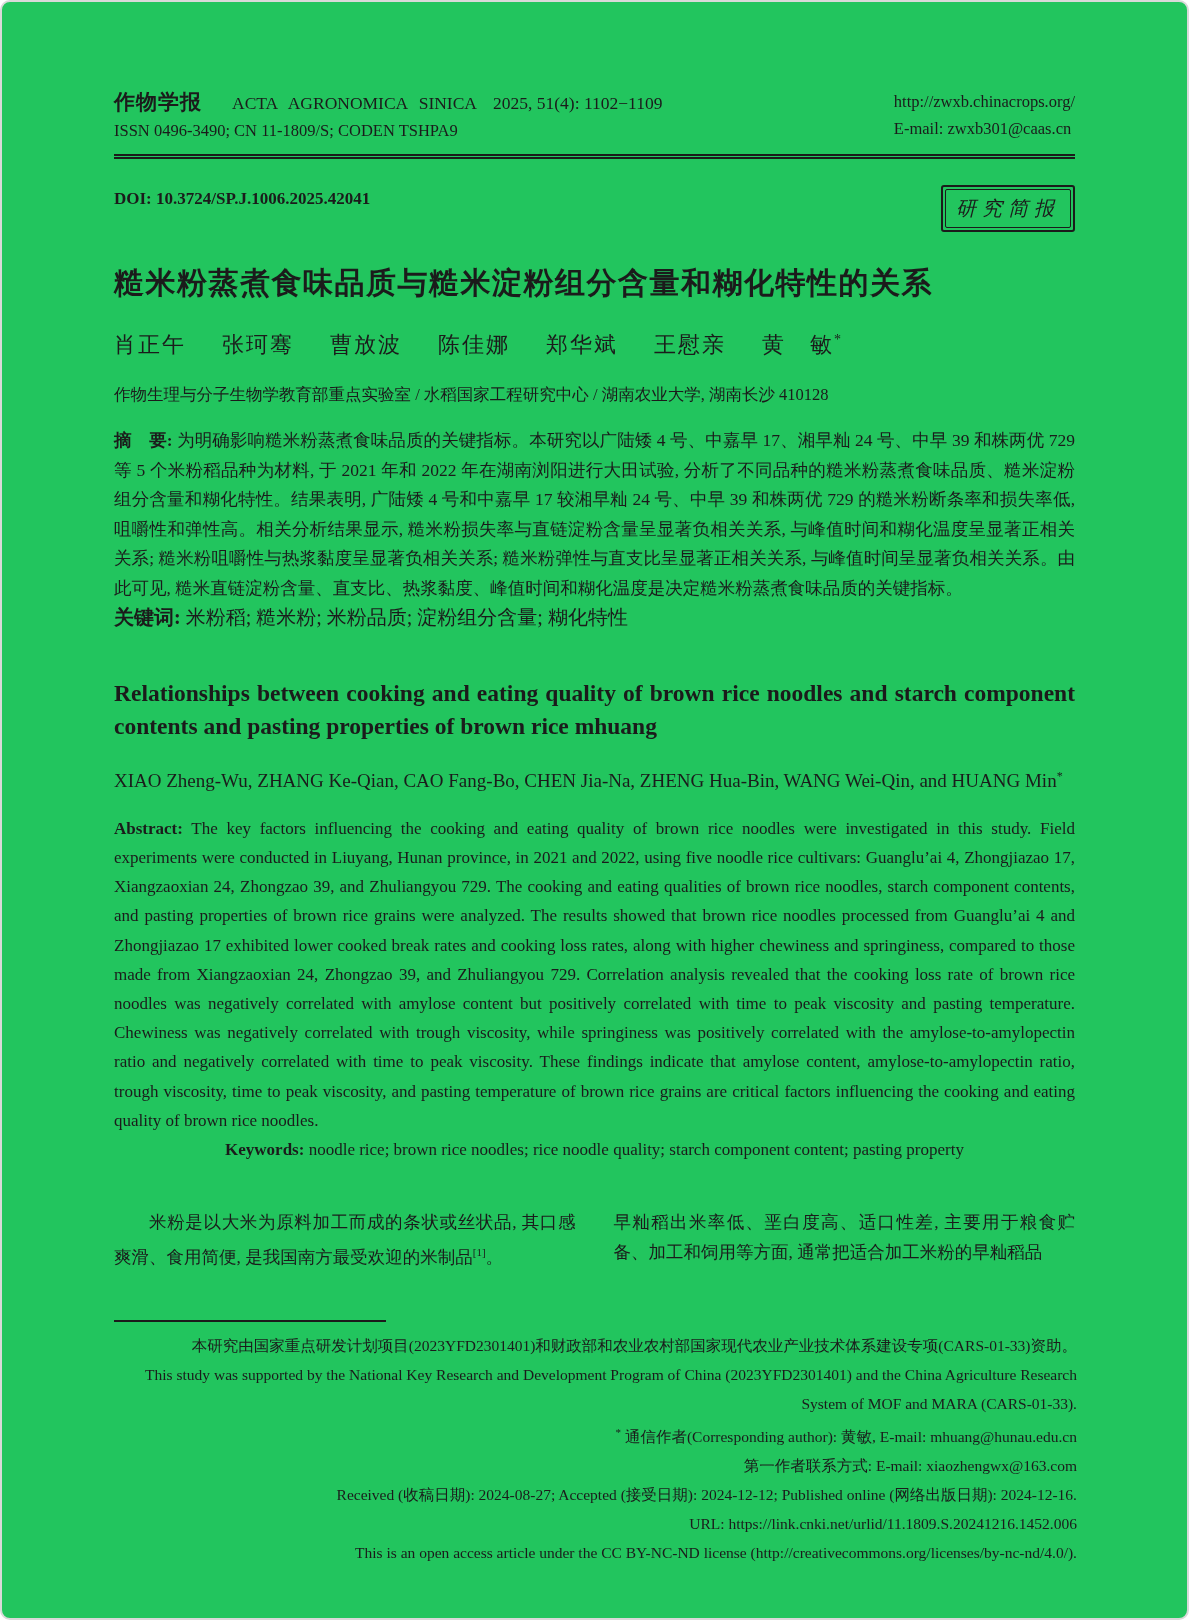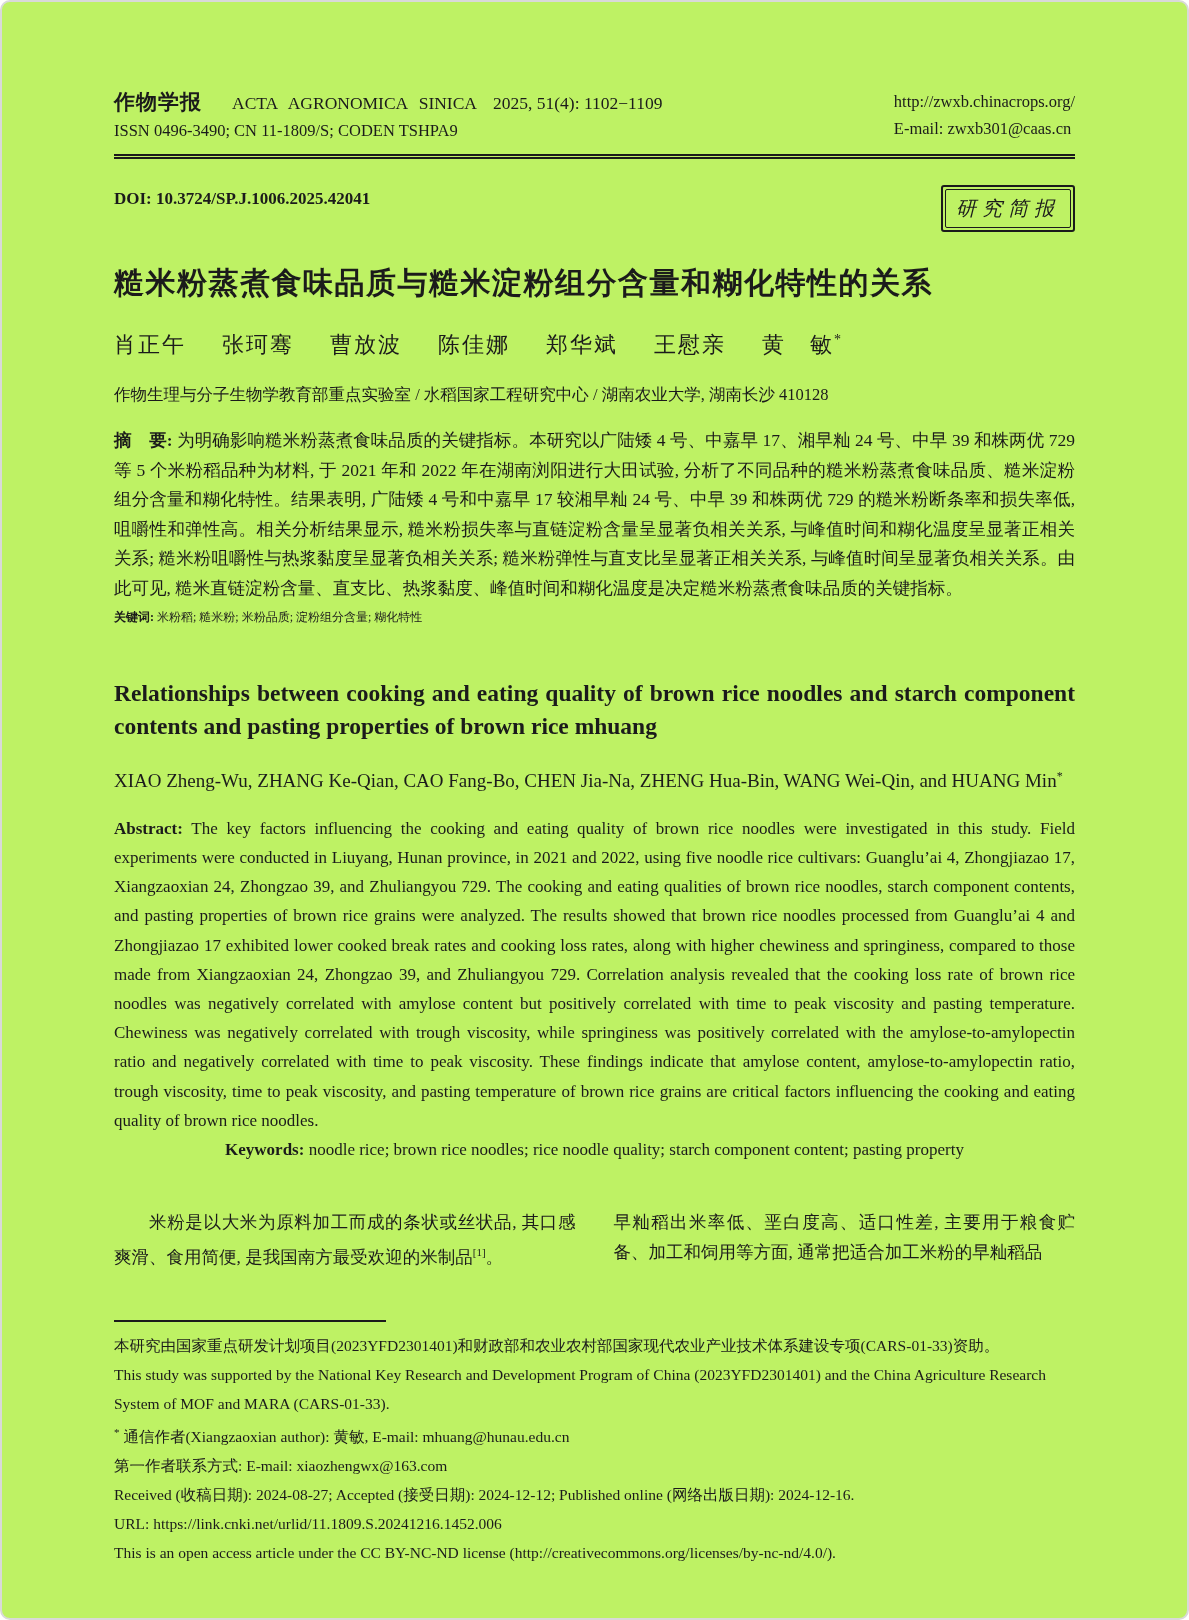--- a/index.html
+++ b/index.html
@@ -2,21 +2,21 @@
 <html><head>
 <meta charset="utf-8">
 <style>
   * { margin: 0; padding: 0; box-sizing: border-box; }
   html, body { background: #ffffff; }
   body { width: 1189px; height: 1620px; font-family: "Liberation Serif", serif; color: #1b1b1b; }
 
   .page {
     position: relative;
     width: 1189px; height: 1620px;
-    background: #bef264;
+    background: #22c55e;
     border: 2px solid #d9d9d9;
     border-radius: 10px;
     padding: 86px 112px 0 112px;
     overflow: hidden;
   }
 
   
   .jheader { display: flex; justify-content: space-between; align-items: flex-start; }
   .jheader-left { display: flex; align-items: baseline; }
   .jname-cn { font-family: "Liberation Sans", sans-serif; font-weight: bold; font-size: 21px; letter-spacing: 1px; }
@@ -34,41 +34,41 @@
 
   
   .title-cn { margin-top: 22px; font-family: "Liberation Sans", sans-serif; font-weight: bold; font-size: 30px; letter-spacing: 1.5px; }
   .authors-cn { margin-top: 26px; font-size: 22px; letter-spacing: 2px; display: flex; }
   .authors-cn span.author { margin-right: 36px; }
   .authors-cn sup { font-size: 14px; }
   .affil-cn { margin-top: 24px; font-size: 16.5px; }
 
   .abstract-cn { margin-top: 20px; font-size: 17.5px; line-height: 29.5px; text-align: justify; }
   .label-cn { font-family: Liberation Serif, serif; font-weight: bold; }
-  .keywords-cn { font-size: 12px; line-height: 29.5px; }
+  .keywords-cn { font-size: 20px; line-height: 29.5px; }
 
   
   .title-en { margin-top: 44px; font-weight: bold; font-size: 23.5px; line-height: 33px; text-align: justify; }
   .authors-en { margin-top: 20px; font-size: 19px; line-height: 27px; }
   .authors-en sup { font-size: 12px; }
   .affil-en { margin-top: 18px; font-size: 15.5px; line-height: 24px; }
   .abstract-en { margin-top: 20px; font-size: 17px; line-height: 29.2px; text-align: justify; }
   .keywords-en { font-size: 17px; line-height: 29.2px; text-align: center; }
   b.en-label { font-weight: bold; }
 
   
   .body-cols { margin-top: 44px; display: flex; gap: 38px; }
   .col { width: 463px; font-size: 17.5px; line-height: 29.5px; text-align: justify; }
   .col-left .para { text-indent: 2em; }
   .col sup { font-size: 11px; }
 
   
   .footnote { position: absolute; left: 112px; right: 110px; top: 1318px; }
   .fn-rule { width: 272px; border-top: 2px solid #1b1b1b; margin-bottom: 10px; }
-  .fn p { font-size: 15.5px; line-height: 28.8px; text-align: left; }
+  .fn p { font-size: 15.5px; line-height: 28.8px; text-align: right; }
   .fn sup { font-size: 11px; }
 </style>
 </head>
 <body>
 
 <div class="page">
 
   <div class="jheader">
     <div>
       <div class="jheader-left">
@@ -127,21 +127,21 @@
     <div class="col col-right">
       <p class="para">早籼稻出米率低、垩白度高、适口性差, 主要用于粮食贮备、加工和饲用等方面, 通常把适合加工米粉的早籼稻品</p>
     </div>
   </div>
 
   <div class="footnote">
     <div class="fn-rule"></div>
     <div class="fn">
       <p>本研究由国家重点研发计划项目(2023YFD2301401)和财政部和农业农村部国家现代农业产业技术体系建设专项(CARS-01-33)资助。</p>
       <p>This study was supported by the National Key Research and Development Program of China (2023YFD2301401) and the China Agriculture Research System of MOF and MARA (CARS-01-33).</p>
-      <p><sup>*</sup> <span>通信作者(Xiangzaoxian author): 黄敏, E-mail: mhuang@hunau.edu.cn</span></p>
+      <p><sup>*</sup> <span>通信作者(Corresponding author): 黄敏, E-mail: mhuang@hunau.edu.cn</span></p>
       <p>第一作者联系方式: E-mail: xiaozhengwx@163.com</p>
       <p>Received (收稿日期): 2024-08-27; Accepted (接受日期): 2024-12-12; Published online (网络出版日期): 2024-12-16.</p>
       <p>URL: https://link.cnki.net/urlid/11.1809.S.20241216.1452.006</p>
       <p>This is an open access article under the CC BY-NC-ND license (http://creativecommons.org/licenses/by-nc-nd/4.0/).</p>
     </div>
   </div>
 
 </div>
 
 </body></html>

